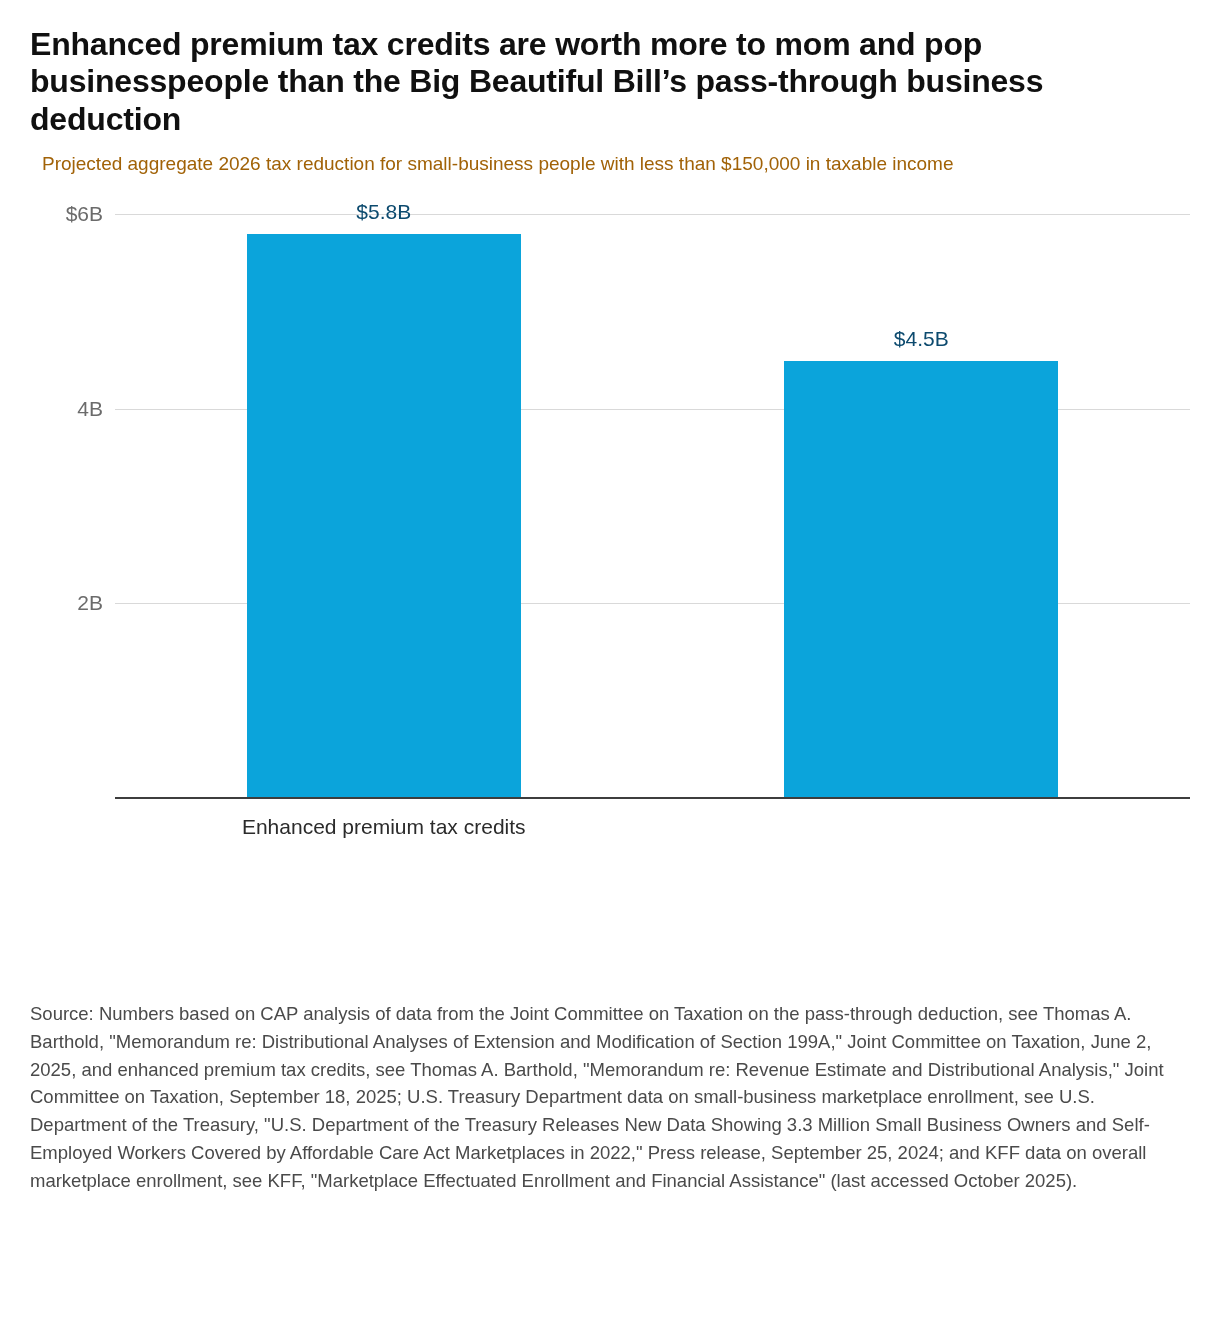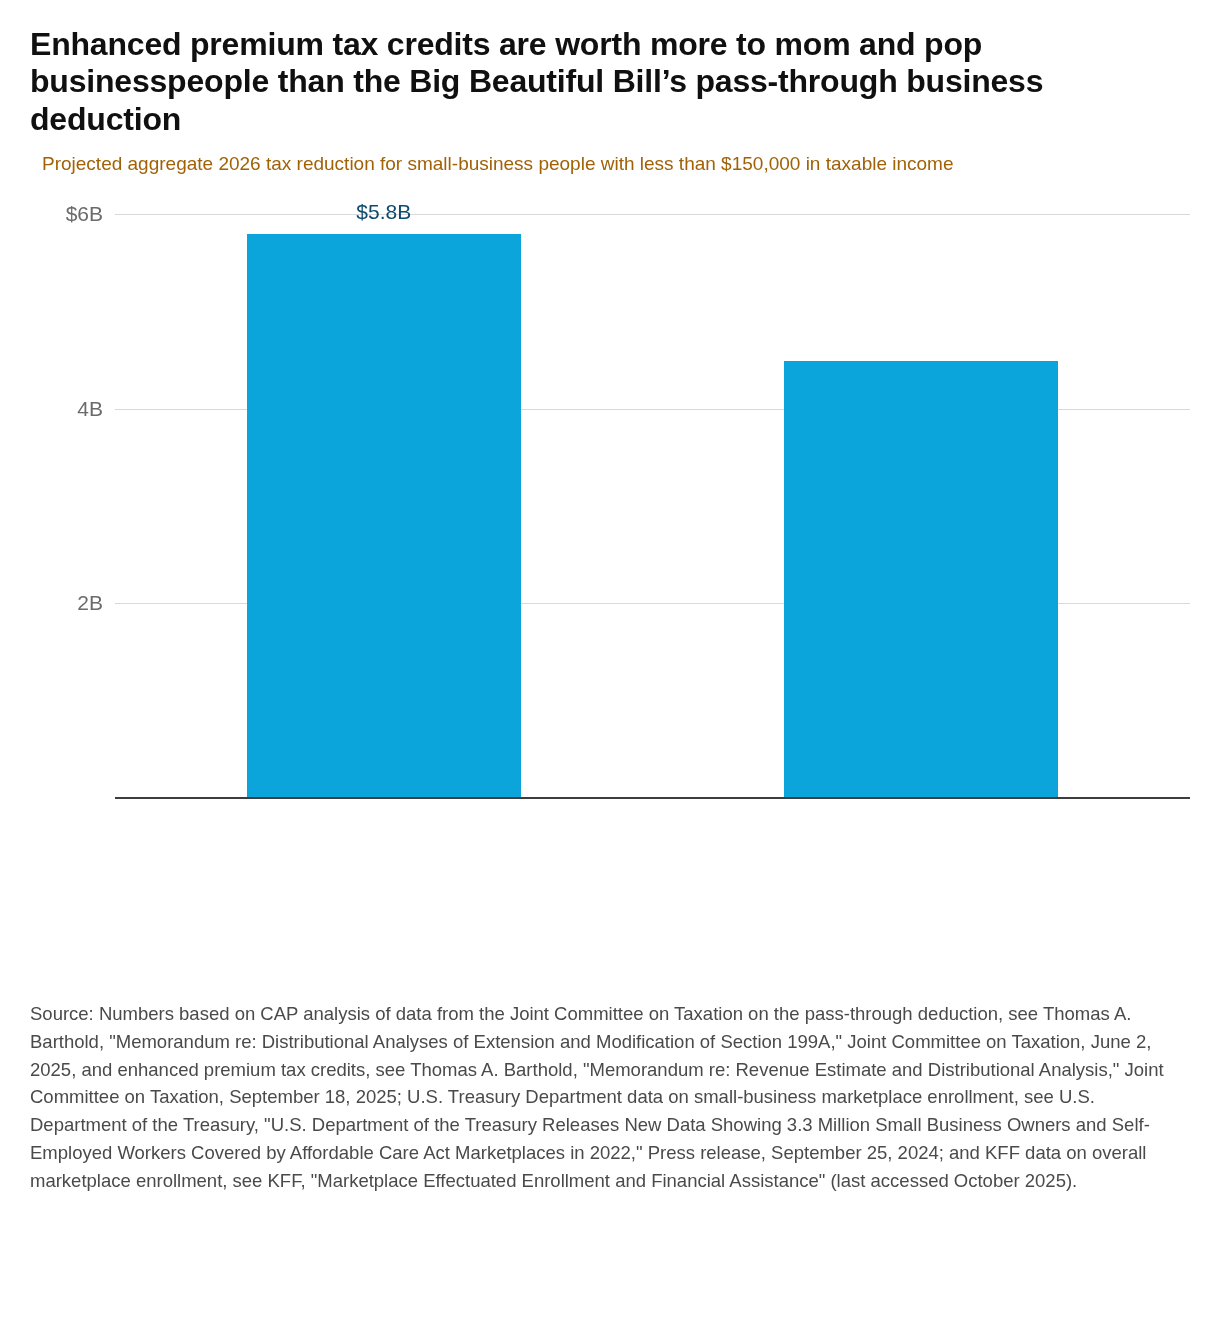--- a/index.html
+++ b/index.html
@@ -155,23 +155,25 @@
             <div class="axis-label" style="top: 0px;">4B</div>
           </div>
           <div class="gridline" style="bottom: 100%;">
             <div class="axis-label" style="top: 0px;">$6B</div>
           </div>
         </div>
       <div class="bars" id="bars">
           <div class="bar-group" style="left: 12.25%; width: 25.5%;">
             <div class="bar" style="height: 96.6667%; background: rgb(11, 164, 219);"></div>
             <div class="bar-value" style="bottom: calc(96.6667% + 10px);">$5.8B</div>
+            <div class="cat-label">Enhanced premium tax credits</div>
           </div>
           <div class="bar-group" style="left: 62.25%; width: 25.5%;">
             <div class="bar" style="height: 75%; background: rgb(11, 164, 219);"></div>
+            <div class="bar-value" style="bottom: calc(75% + 10px);">$4.5B</div>
           </div>
         </div>
       <div class="baseline"></div>
     </div>
   </div>
 
   <div class="footer">
     <p class="source">Source: Numbers based on CAP analysis of data from the Joint Committee on Taxation on the pass-through deduction, see Thomas A. Barthold, "Memorandum re: Distributional Analyses of Extension and Modification of Section 199A," Joint Committee on Taxation, June 2, 2025, and enhanced premium tax credits, see Thomas A. Barthold, "Memorandum re: Revenue Estimate and Distributional Analysis," Joint Committee on Taxation, September 18, 2025; U.S. Treasury Department data on small-business marketplace enrollment, see U.S. Department of the Treasury, "U.S. Department of the Treasury Releases New Data Showing 3.3 Million Small Business Owners and Self-Employed Workers Covered by Affordable Care Act Marketplaces in 2022," Press release, September 25, 2024; and KFF data on overall marketplace enrollment, see KFF, "Marketplace Effectuated Enrollment and Financial Assistance" (last accessed October 2025).</p>
   </div>
 

